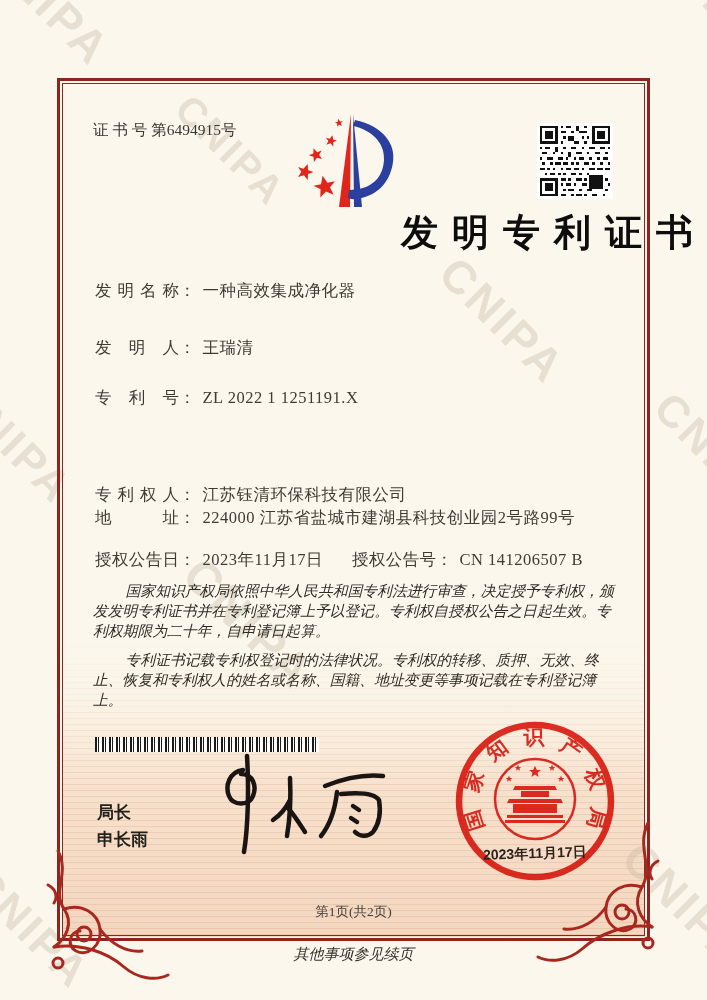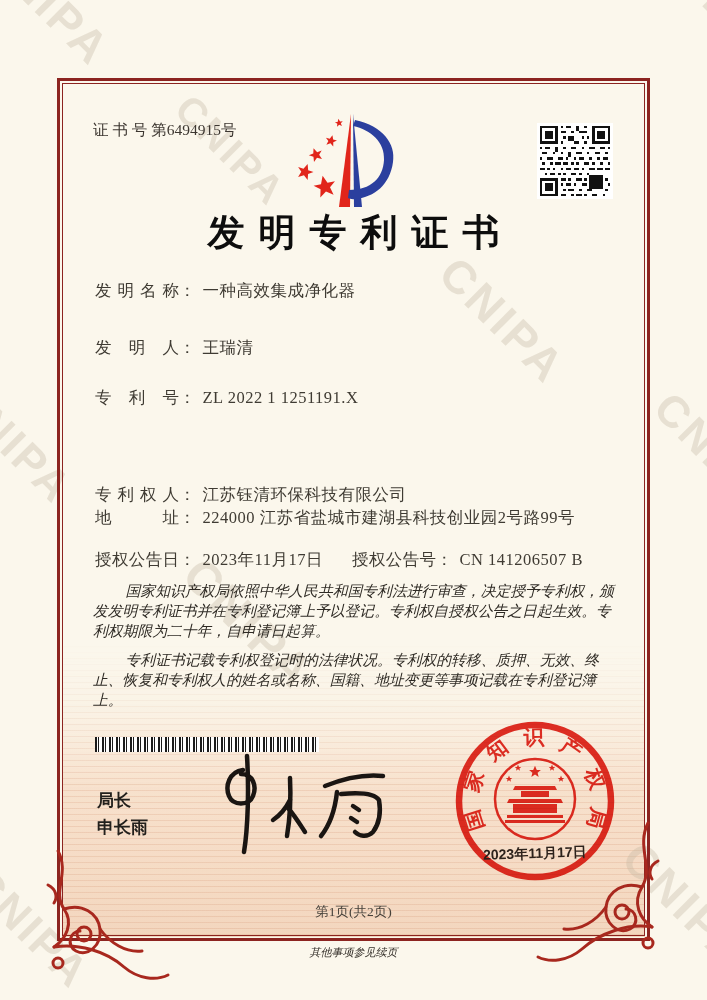--- a/index.html
+++ b/index.html
@@ -17,44 +17,44 @@
       -webkit-mask-image:linear-gradient(180deg, transparent 0, #000 150px);
       mask-image:linear-gradient(180deg, transparent 0, #000 150px);}
   .frame{position:absolute;left:57px;top:78px;width:593px;height:863px;box-sizing:border-box;
       border:3px solid #8c2420;z-index:2;}
   .frame-inner{position:absolute;inset:2px;border:1px solid #8c2420;}
   .ornament{position:absolute;z-index:3;}
   
   .cert-no{position:absolute;left:93px;top:120px;font-size:15.5px;color:#3c3630;z-index:3;}
   .logo{position:absolute;left:283px;top:110px;width:130px;height:100px;z-index:3;}
   .qr{position:absolute;left:537px;top:123px;width:76px;height:76px;z-index:3;background:#fff;}
-  .title{position:absolute;left:0;right:0;top:208px;text-align:center;font-size:37px;
+  .title{position:absolute;left:0;right:0;top:208px;text-align:right;font-size:37px;
       font-weight:bold;letter-spacing:14px;text-indent:14px;color:#0d0d0d;z-index:3;}
   
   .row{position:absolute;left:95px;width:530px;font-size:16.5px;color:#3f3b33;z-index:3;}
   .flabel{display:inline-block;width:84px;text-align:justify;text-align-last:justify;}
   .colon{display:inline-block;margin-right:7px;}
   .fvalue{letter-spacing:0.5px;}
   .grant{position:absolute;left:257px;top:0;}
   
   .paras{position:absolute;left:93px;top:581px;width:524px;font-size:14.8px;line-height:20px;
       color:#2e2a24;font-style:italic;z-index:3;}
   .paras p{margin:0 0 9px 0;text-indent:2.2em;}
   
   .barcode{position:absolute;left:95px;top:737px;width:224px;height:15px;z-index:3;
       background:repeating-linear-gradient(90deg,#1a1a1a 0 2px,#fdfdfd 2px 3px,#1a1a1a 3px 4px,
         #fdfdfd 4px 7px,#1a1a1a 7px 9px,#fdfdfd 9px 10px,#1a1a1a 10px 11px,#fdfdfd 11px 14px);}
   .signer{position:absolute;left:97px;z-index:4;font-family:"Liberation Sans","DejaVu Sans",sans-serif;
-      font-size:17px;font-weight:600;color:#23201c;}
+      font-size:17px;font-weight:600;color:#23201c;margin-top:12px;}
   .sig{position:absolute;left:195px;top:748px;width:210px;height:110px;z-index:4;}
   .seal{position:absolute;left:451px;top:717px;width:168px;height:168px;z-index:4;
       mix-blend-mode:multiply;opacity:0.95;}
   .page-num{position:absolute;left:0;right:0;top:903px;text-align:center;font-size:13.5px;
       color:#46413a;z-index:3;}
-  .note{position:absolute;left:0;right:0;top:945px;text-align:center;font-size:11px;
+  .note{position:absolute;left:0;right:0;top:945px;text-align:center;font-size:15px;
       font-style:italic;color:#35302a;z-index:3;}
 </style>
 </head>
 <body>
 
 <div id="page">
 
   <div class="wm" style="left:-30px;top:-25px;font-size:46px">CNIPA</div>
   <div class="wm" style="left:640px;top:-28px;font-size:44px">CNIPA</div>
   <div class="wm" style="left:162px;top:128px;font-size:40px">CNIPA</div>

